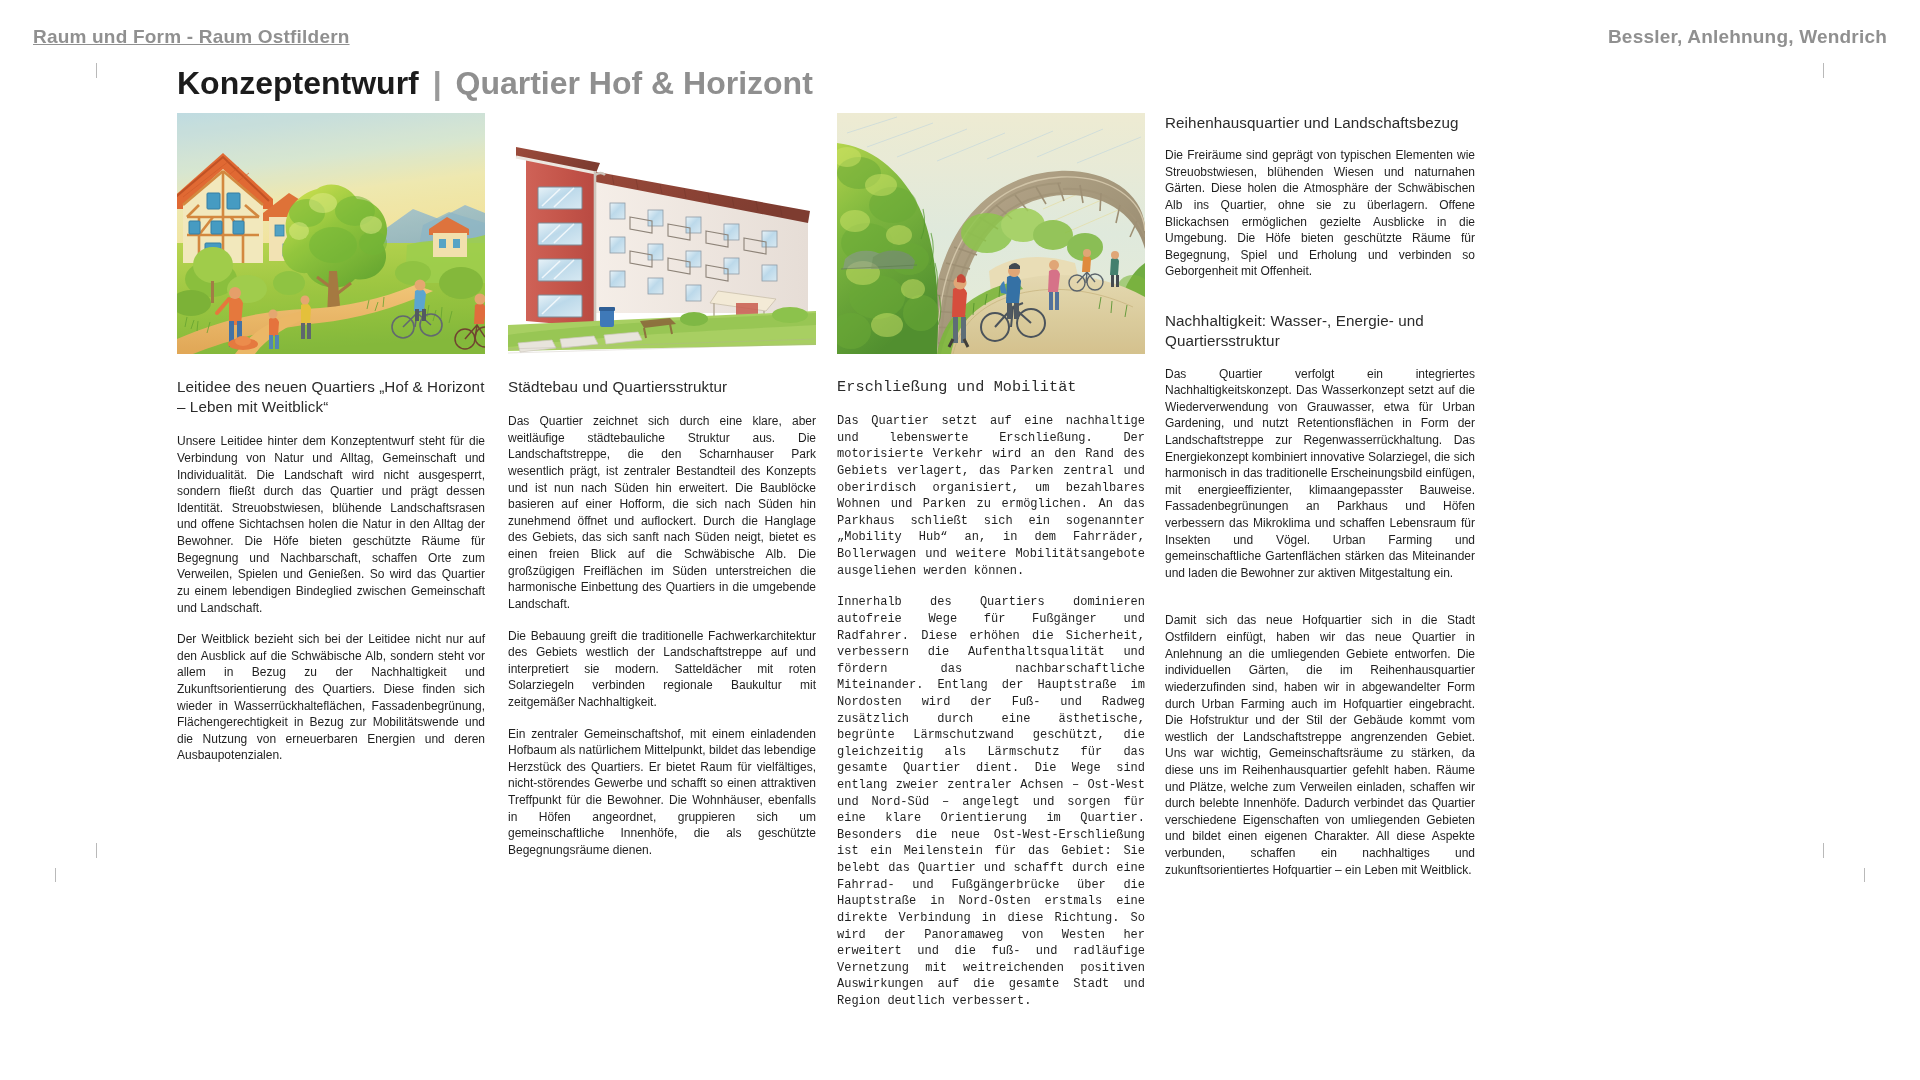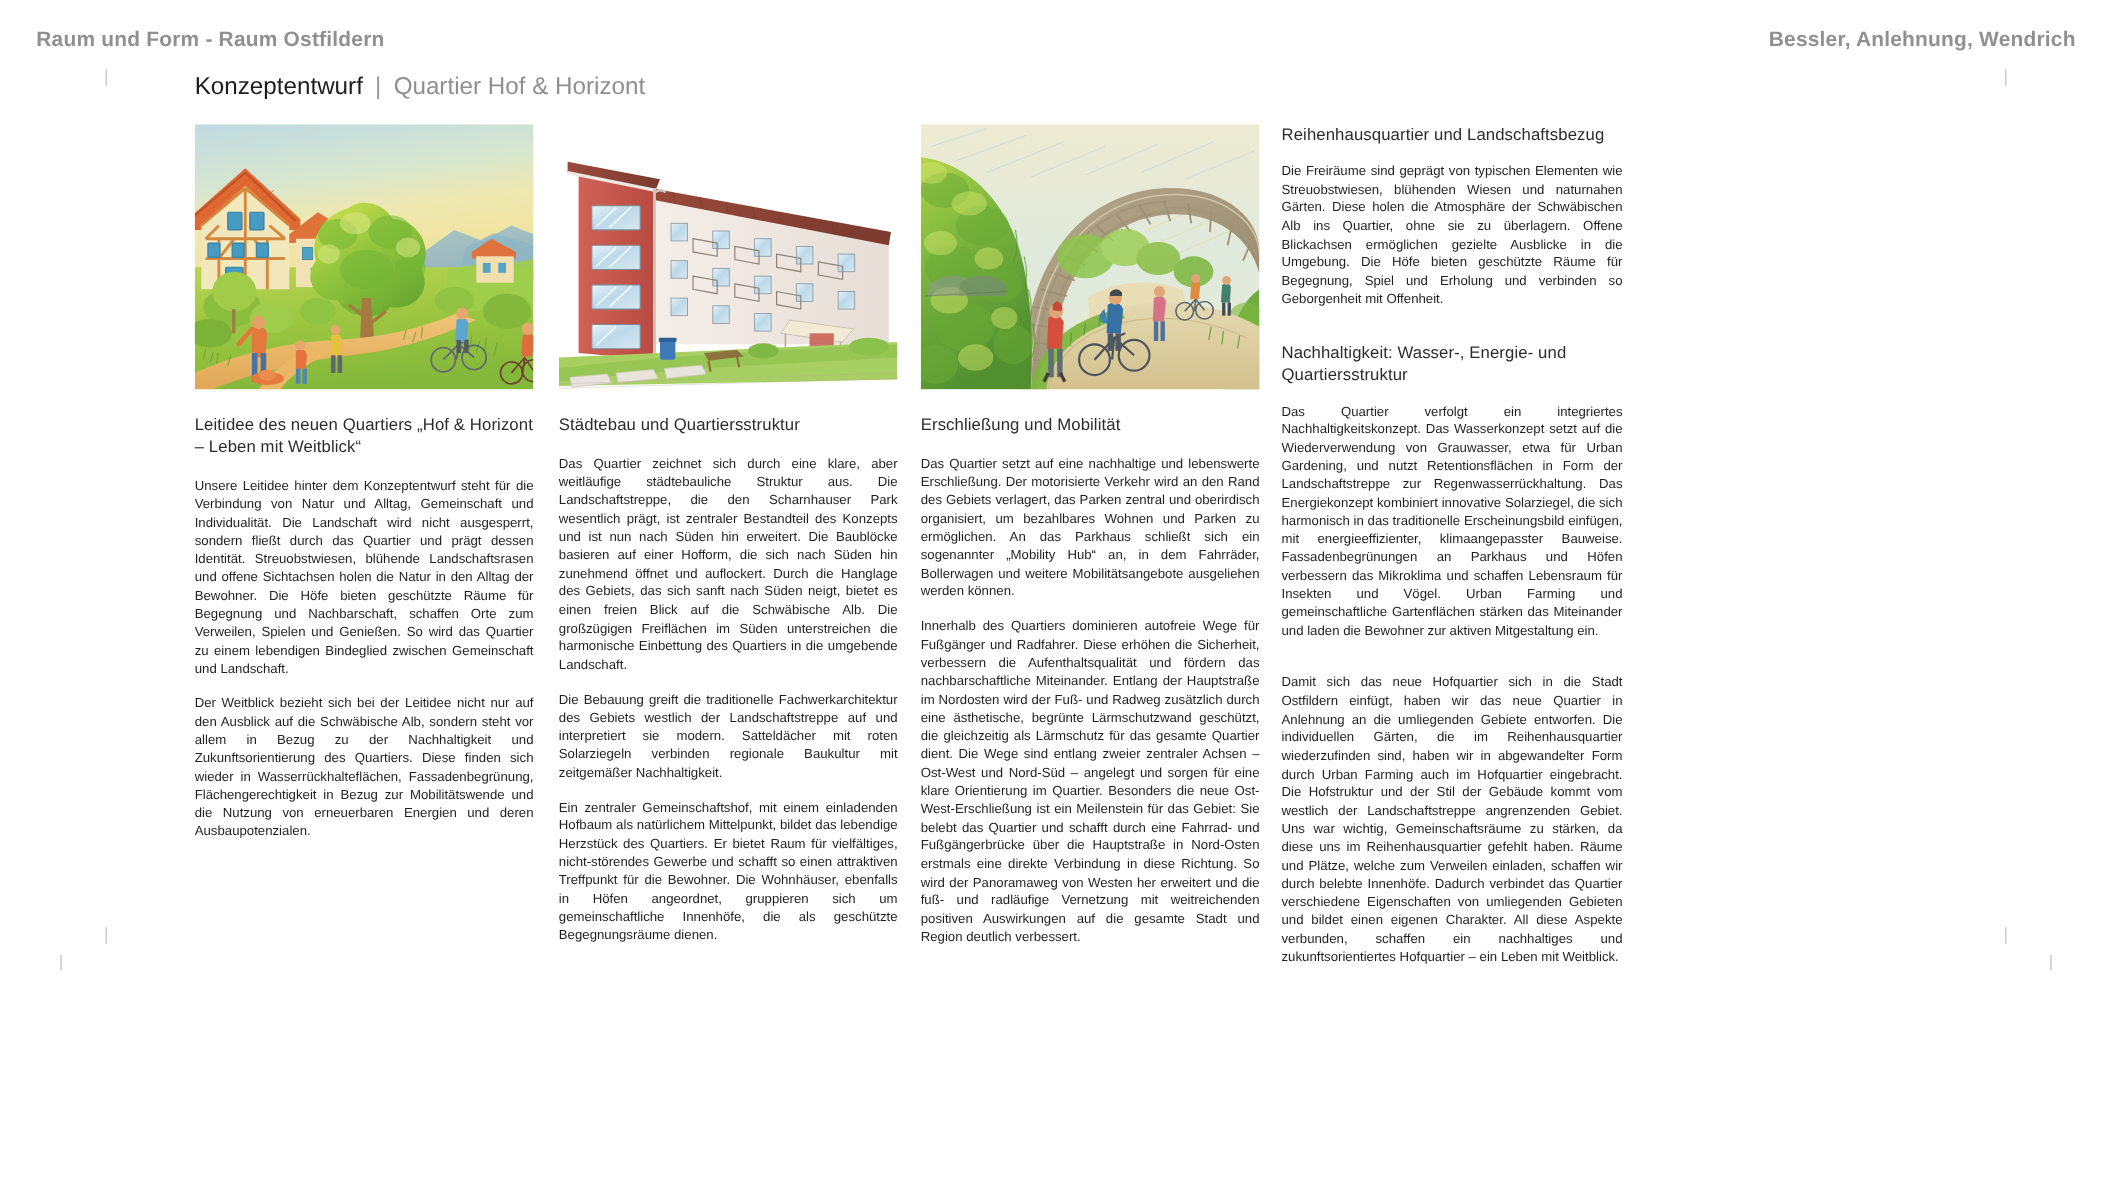--- a/index.html
+++ b/index.html
@@ -13,50 +13,51 @@
     position:relative;
   }
   
   .runhead {
     position:absolute; top:26px; left:0; width:1920px; height:30px;
   }
   .runhead .left {
     position:absolute; left:33px; top:0;
     font-size:19px; font-weight:bold; color:#909090;
     letter-spacing:0.2px;
+    text-decoration:underline;
   }
   .runhead .right {
     position:absolute; right:33px; top:0;
     font-size:19px; font-weight:bold; color:#909090;
     letter-spacing:0.2px;
   }
   
   .cropmark { position:absolute; background:#b9b9b9; }
   .cm-tl { left:96px;  top:63px;  width:1px; height:15px; }
   .cm-tr { left:1823px;top:63px;  width:1px; height:15px; }
   .cm-bl { left:96px;  top:843px; width:1px; height:15px; }
   .cm-br { left:1823px;top:843px; width:1px; height:15px; }
   .cm-side-l { left:55px; top:868px; width:1px; height:14px; }
   .cm-side-r { left:1864px;top:868px;width:1px; height:14px; }
   
   .doctitle {
     position:absolute; left:177px; top:65px;
-    font-size:22px; font-weight:400; white-space:nowrap;
+    font-size:32px; font-weight:700; white-space:nowrap;
   }
   .doctitle .strong { color:#1c1c1c; }
   .doctitle .sep { color:#9a9a9a; padding:0 5px; }
   .doctitle .light { color:#8f8f8f; }
   
   .cols { position:absolute; left:177px; top:113px; width:1670px; }
   .col {
     position:absolute; top:0; width:308px;
   }
   .col1 { left:0px;   width:308px; }
   .col2 { left:331px; width:308px; }
-  .col3 { left:660px; width:308px; }
+  .col3 { left:660px; width:308px;font-family:Liberation Mono, monospace; }
   .col4 { left:988px; width:310px; }
   .figure {
     width:100%; height:241px; overflow:hidden;
     position:relative; background:#f6f4ec;
     margin-bottom:23px;
   }
   .fig3 { height:241px; }
   h2.secheading {
     font-size:15.2px; font-weight:400; color:#2b2b2b;
     line-height:1.33; margin:0 0 16px 0; letter-spacing:0.1px;

